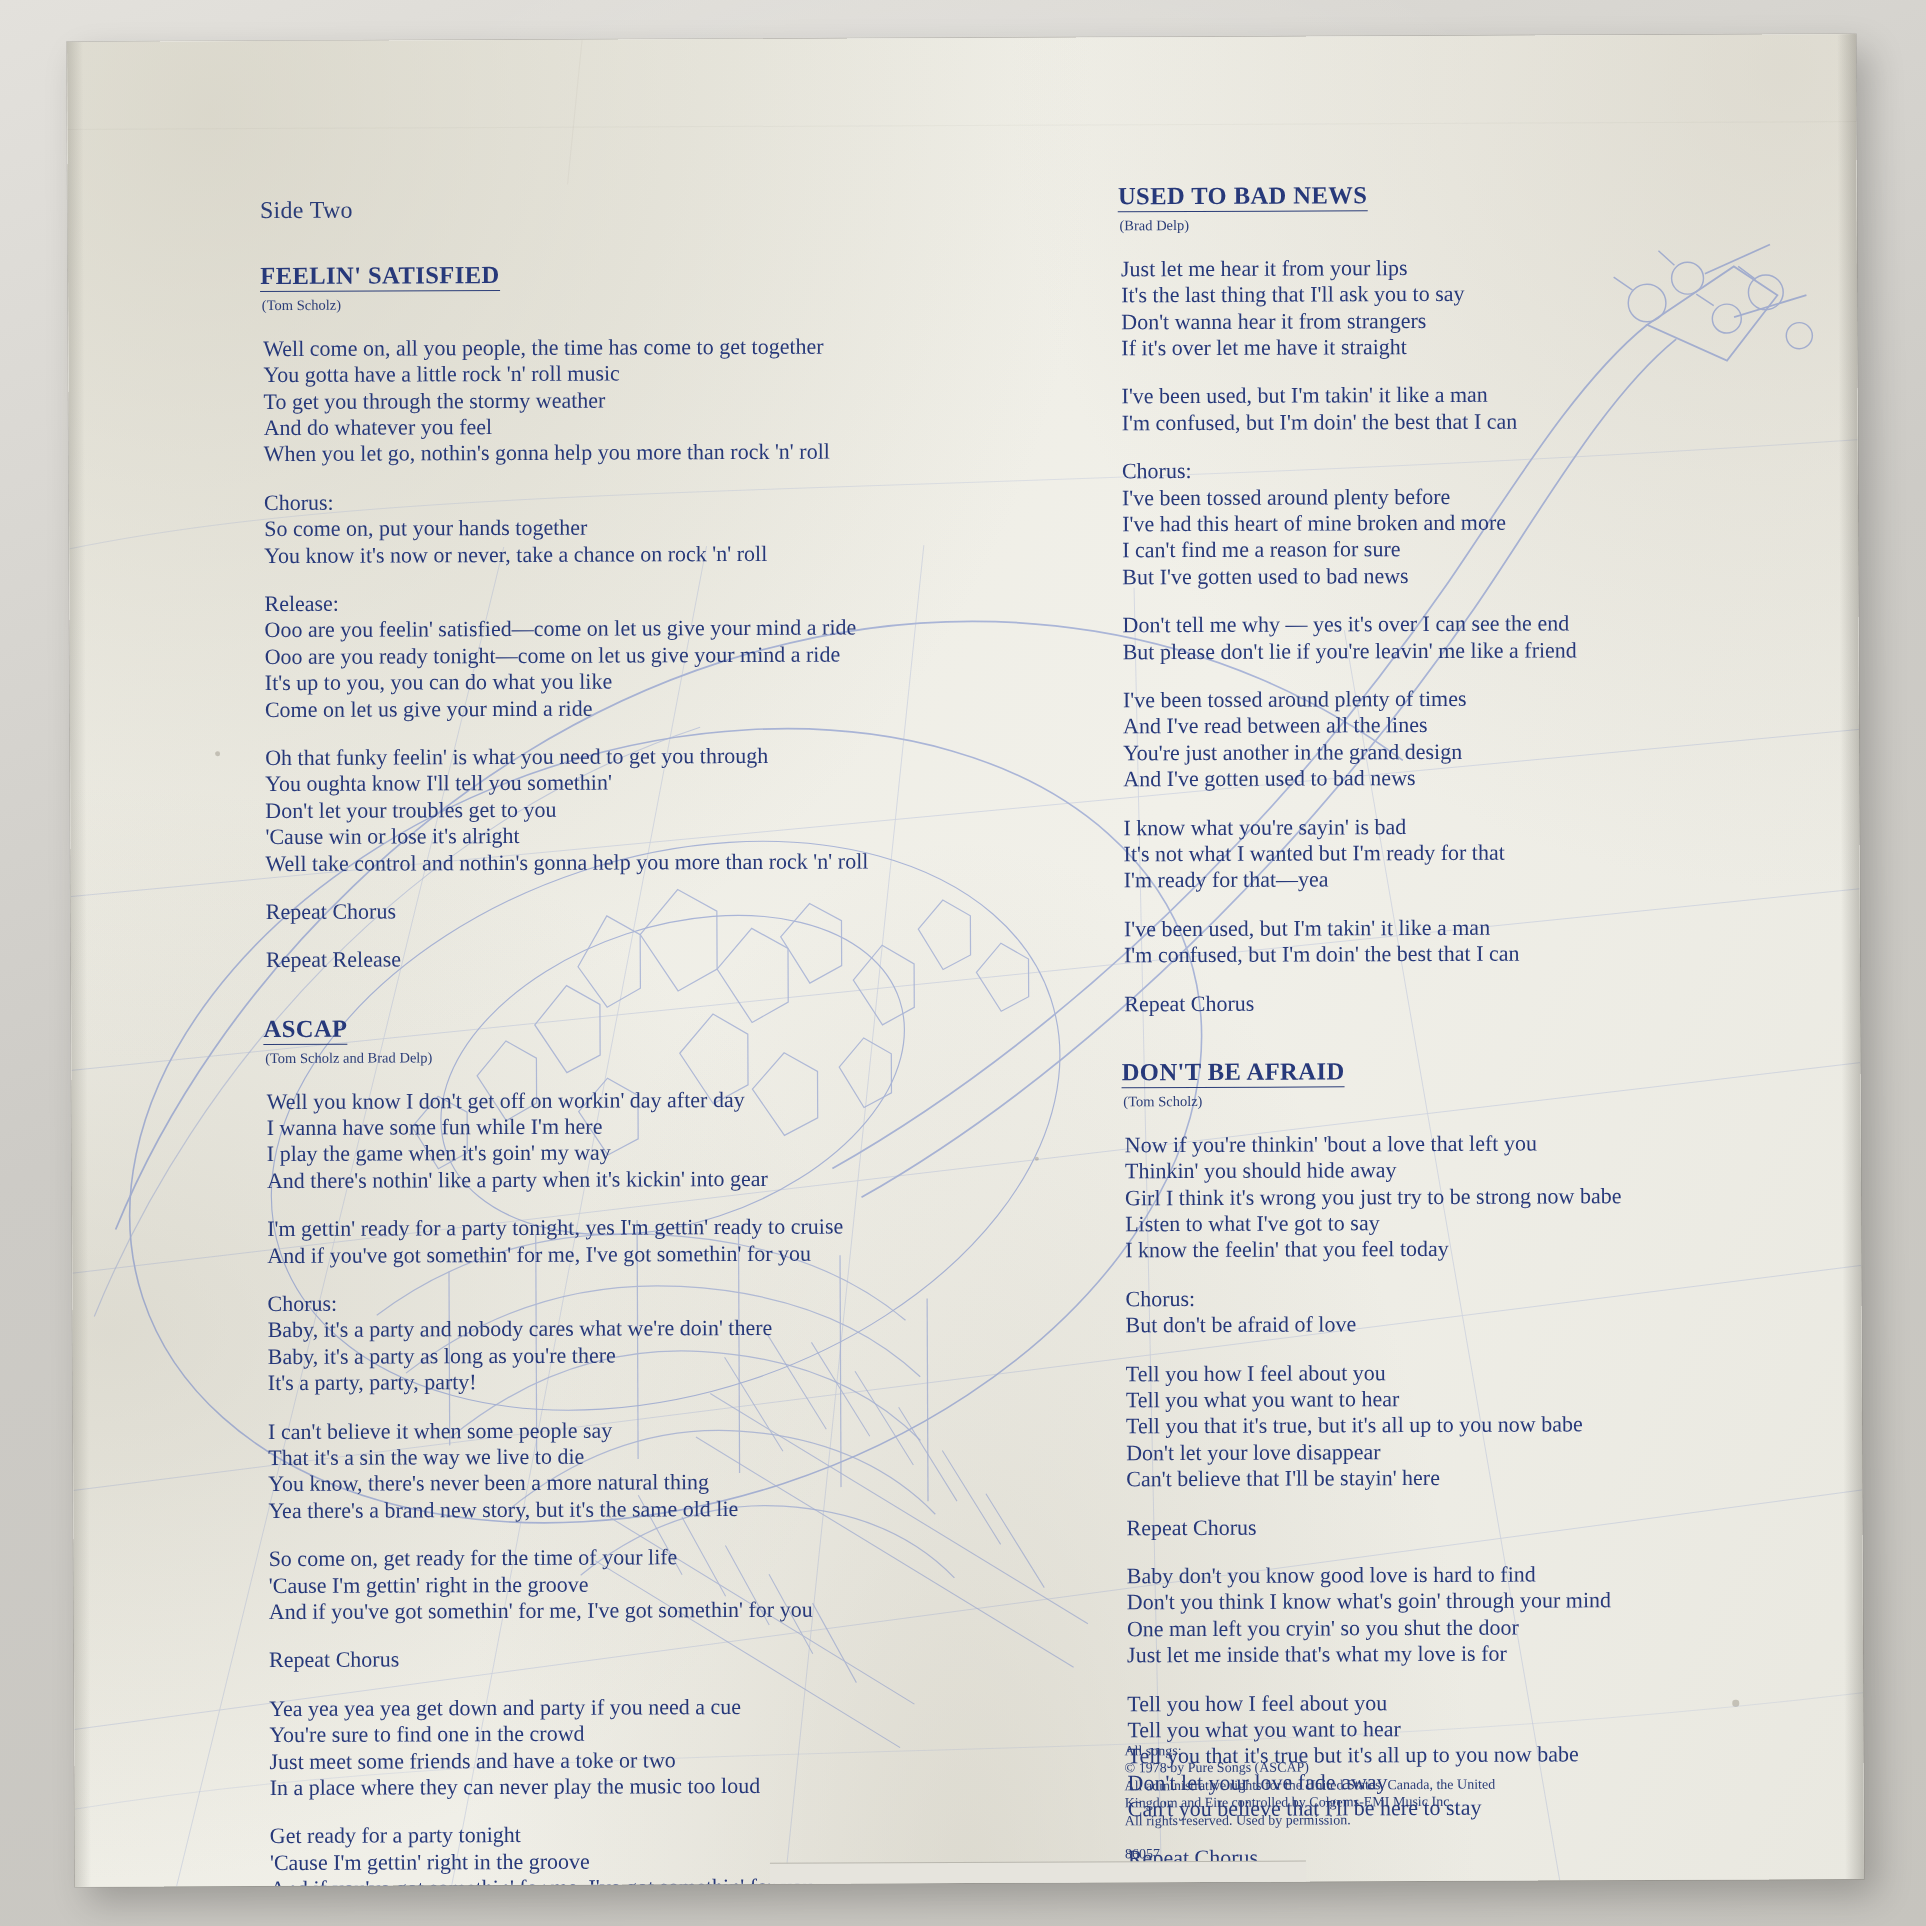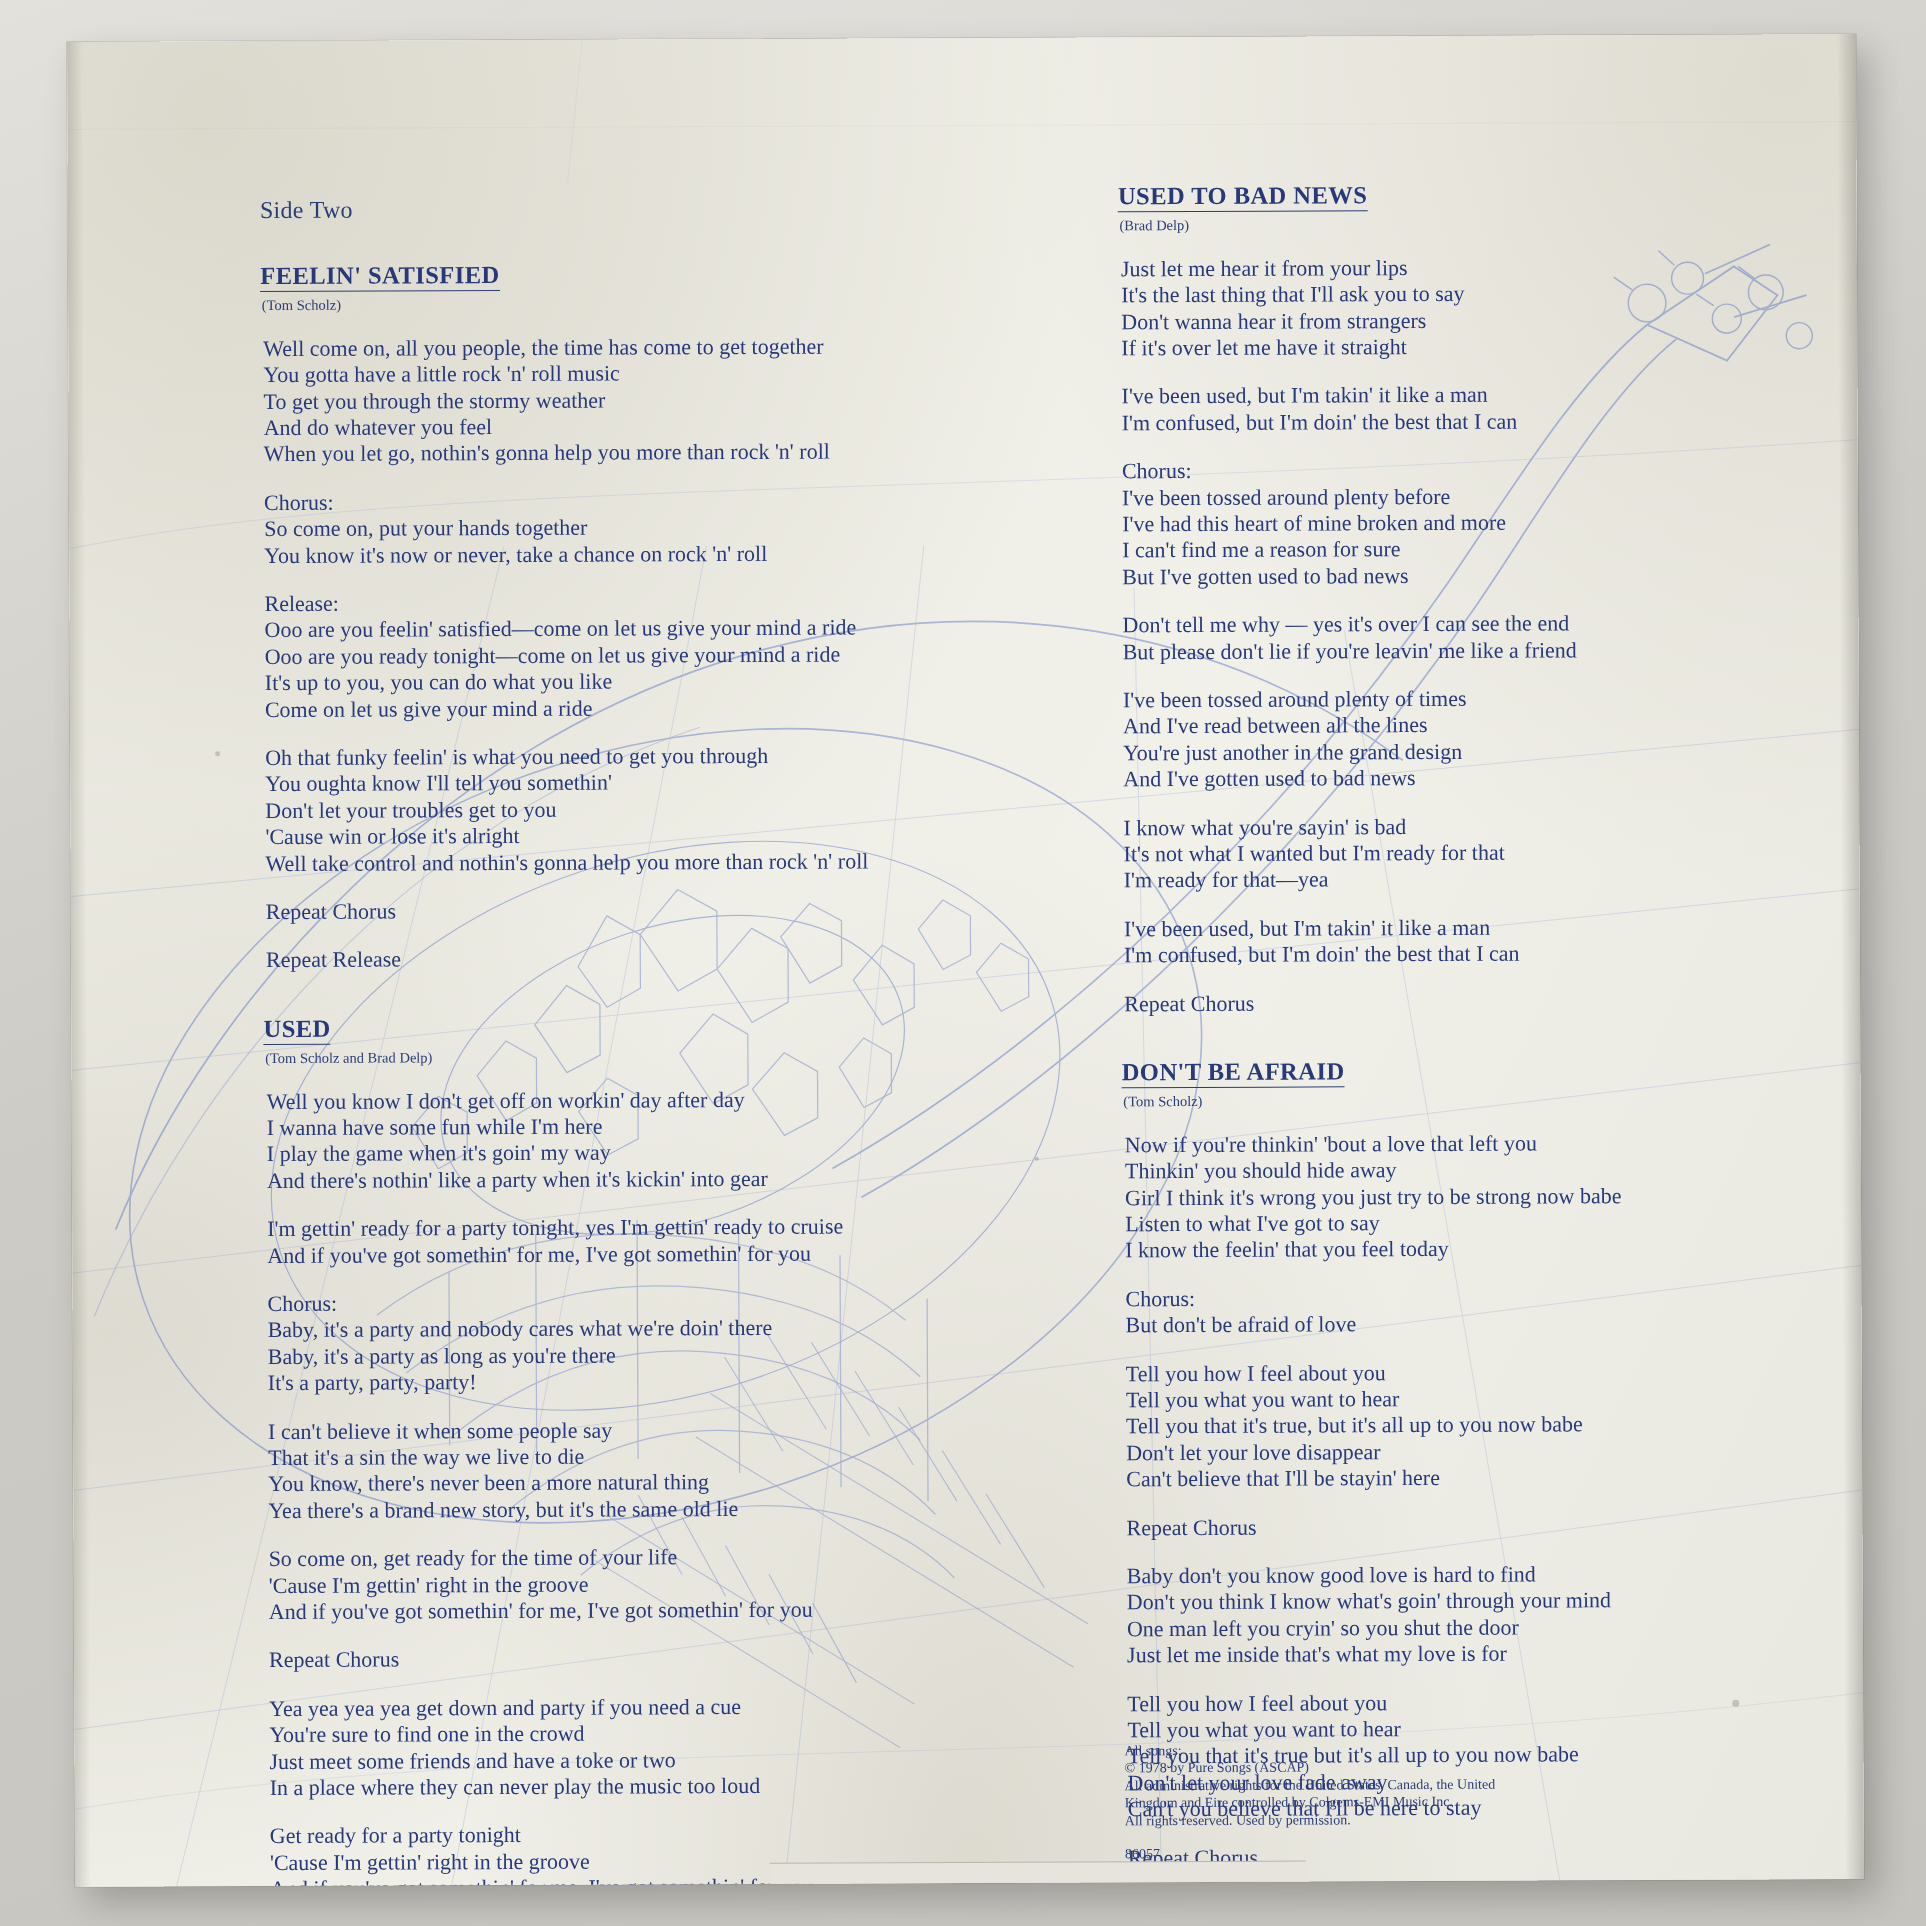--- a/index.html
+++ b/index.html
@@ -305,21 +305,21 @@
           </div>
           <div class="stanza">
             <span class="ln">Repeat Chorus</span>
           </div>
           <div class="stanza">
             <span class="ln">Repeat Release</span>
           </div>
         </div>
 
         <div class="song">
-          <div class="song-title">USED</div>
+          <div class="song-title">ASCAP</div>
           <div class="song-credit">(Tom Scholz and Brad Delp)</div>
 
           <div class="stanza">
             <span class="ln">Well you know I don't get off on workin' day after day</span>
             <span class="ln">I wanna have some fun while I'm here</span>
             <span class="ln">I play the game when it's goin' my way</span>
             <span class="ln">And there's nothin' like a party when it's kickin' into gear</span>
           </div>
           <div class="stanza">
             <span class="ln">I'm gettin' ready for a party tonight, yes I'm gettin' ready to cruise</span>

